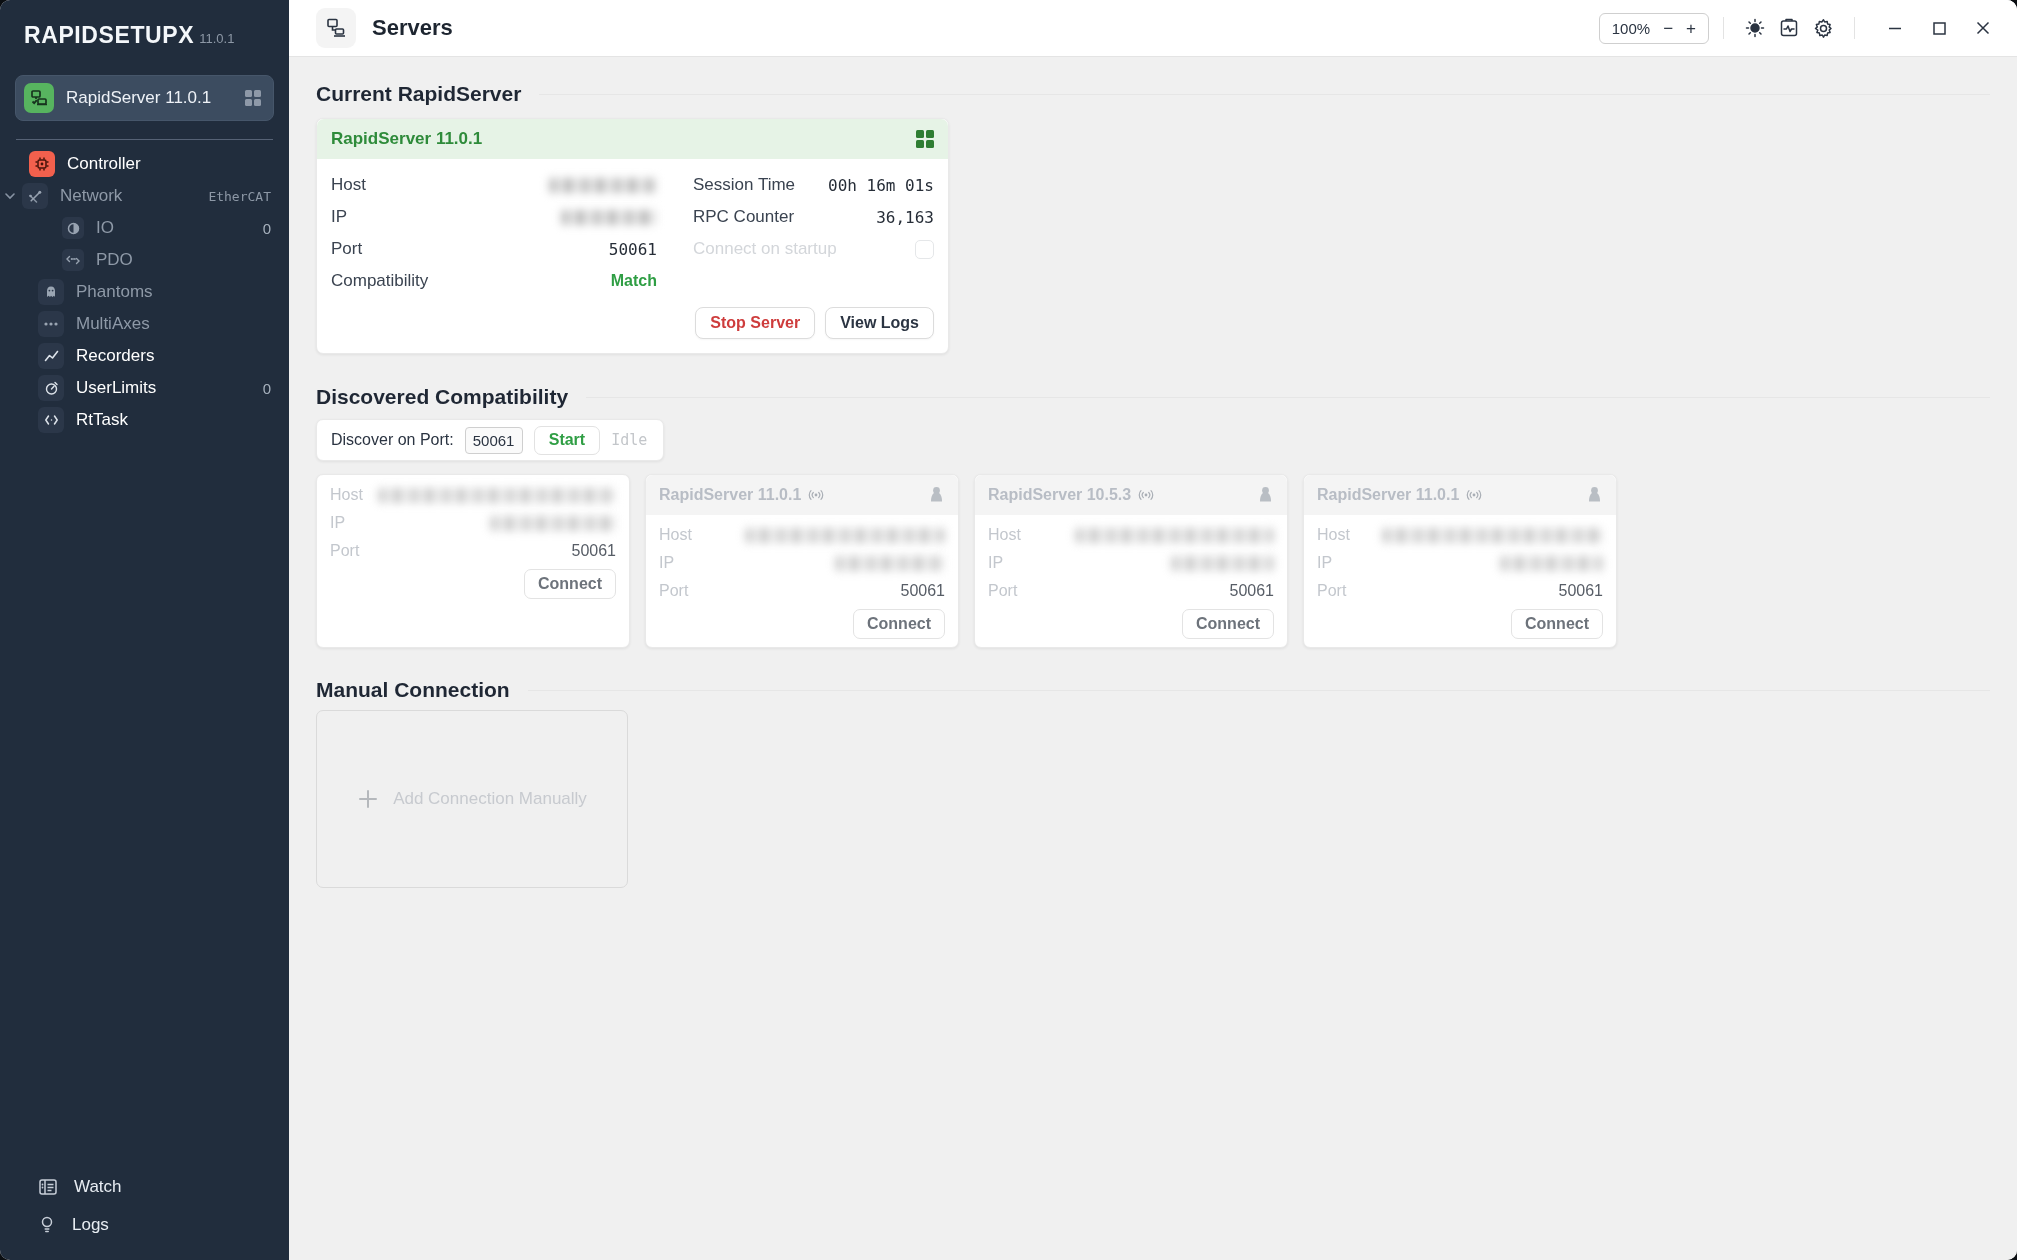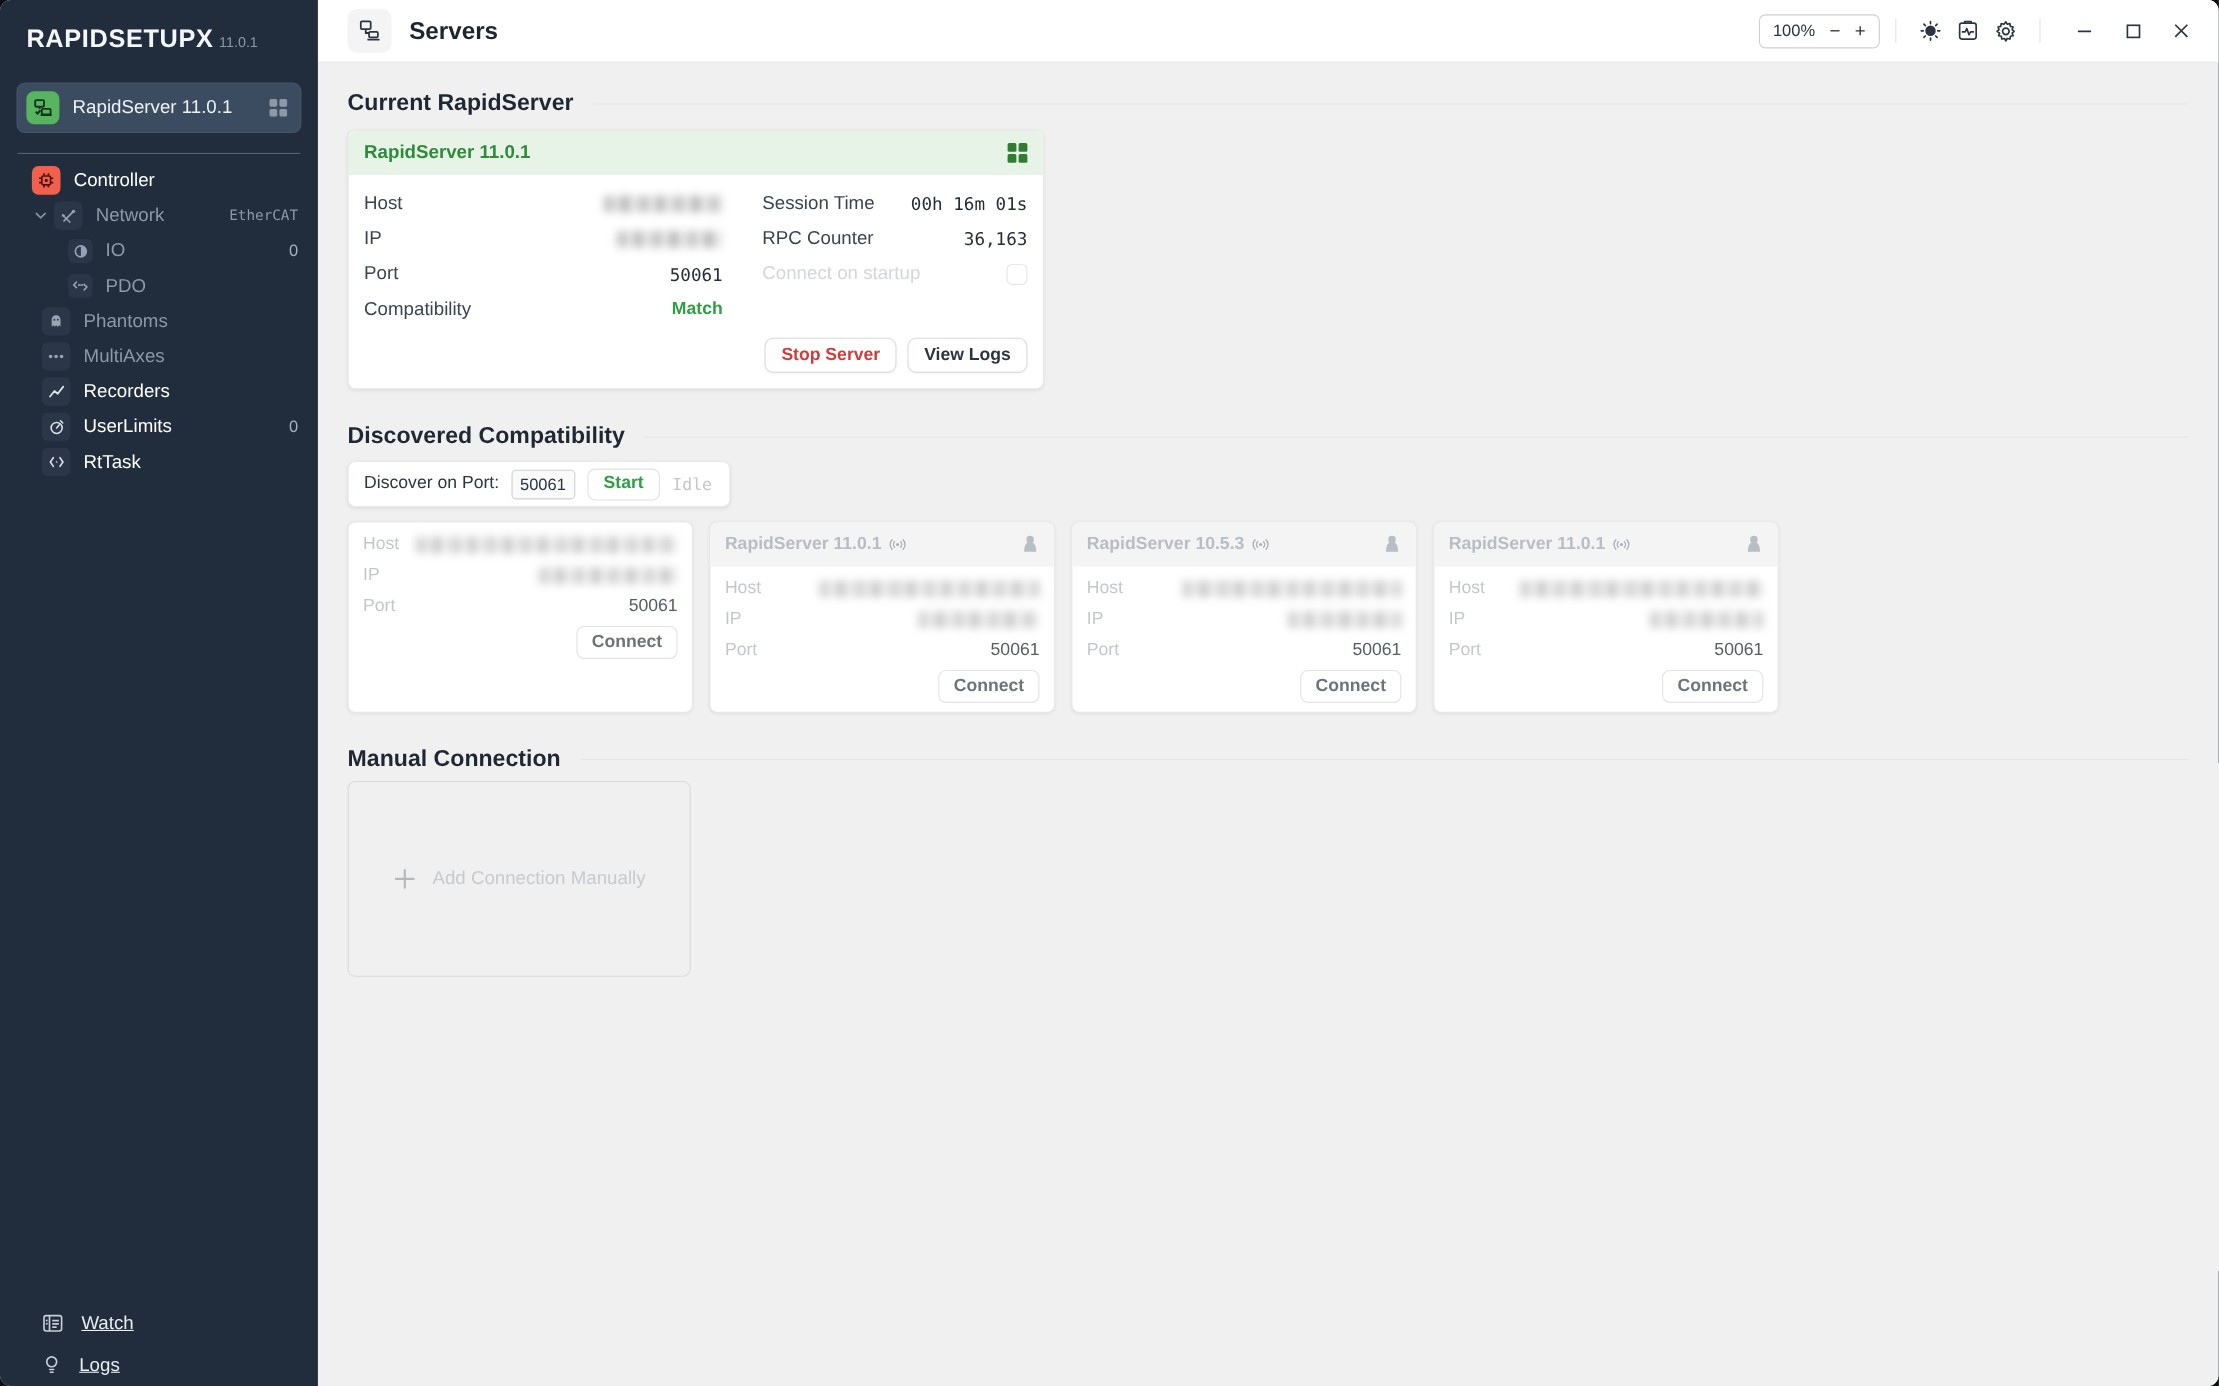--- a/index.html
+++ b/index.html
@@ -35,25 +35,25 @@
 
   .nav { margin-top:6px; }
   .nav-row { height:32px; display:flex; align-items:center; padding-right:18px; cursor:pointer; }
   .nav-row .label { font-size:17px; margin-left:12px; }
   .nav-row .label.bright { color:#ffffff; }
   .nav-row .label.dim { color:#8e99a7; }
   .nav-row .spacer { flex:1; }
   .badge { font-size:13px; color:#8d98a6; }
   .badge.num { font-size:15px; color:#a7b1bd; font-family:"Liberation Sans",sans-serif; }
   .ind0 { padding-left:29px; }
-  .ind1 { padding-left:31px; }
+  .ind1 { padding-left:4px; }
   .ind2 { padding-left:62px; }
   .chev { width:12px; height:12px; margin-right:6px; display:flex; align-items:center; justify-content:center; }
 
-  .side-footer { position:absolute; bottom:0; left:0; right:0;text-decoration:underline; }
+  .side-footer { position:absolute; bottom:16px; left:0; right:0; }
   .foot-row { height:38px; display:flex; align-items:center; padding-left:38px; cursor:pointer; }
   .foot-row .label { font-size:17px; color:#e8edf3; margin-left:16px; }
 
   
   .main { flex:1; display:flex; flex-direction:column; background:#f0f0f0; }
   .topbar { height:57px; background:#fff; border-bottom:1px solid #e4e4e4; display:flex;
             align-items:center; padding:0 16px 0 27px; }
   .title-ic { width:40px; height:40px; border-radius:9px; background:#f4f4f4; display:flex;
               align-items:center; justify-content:center; }
   .page-title { font-size:22px; font-weight:700; color:#1d2530; margin-left:16px; }

